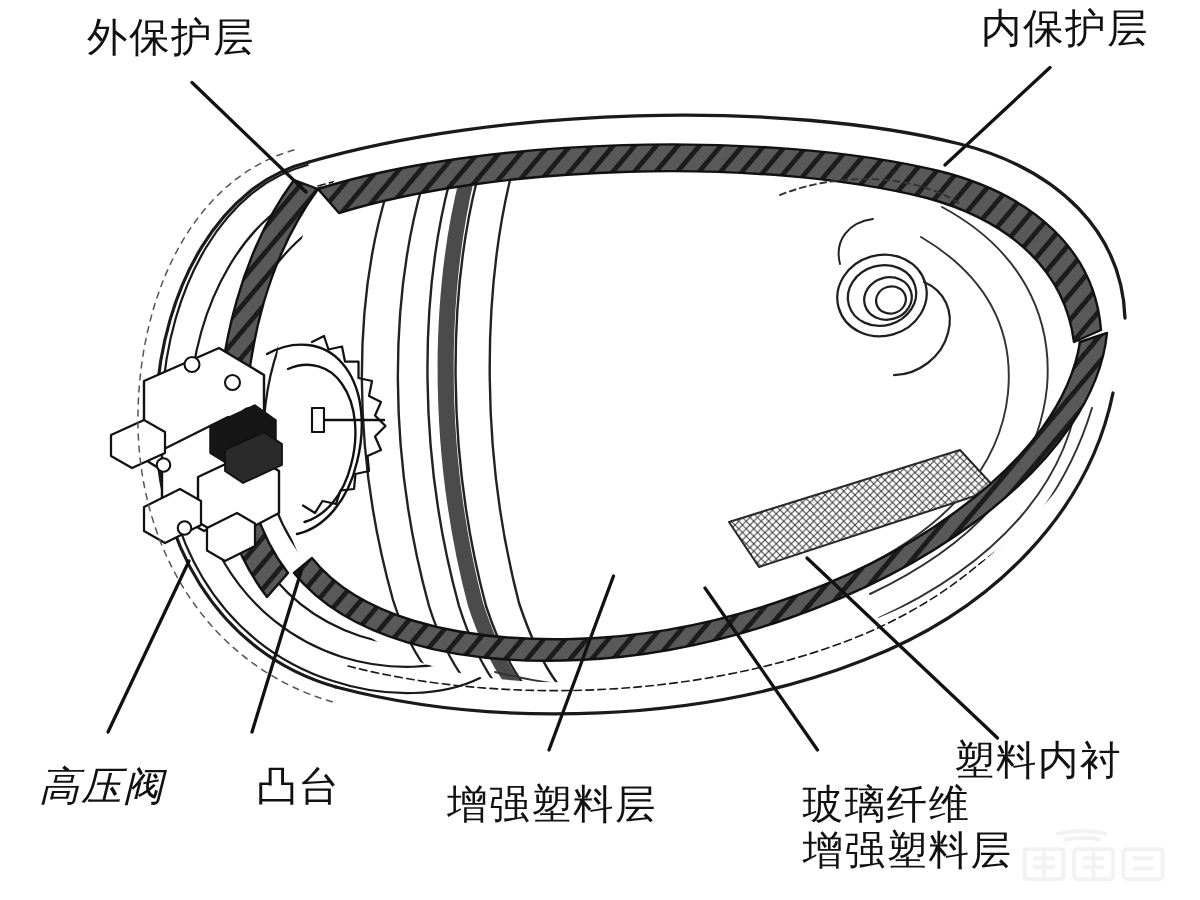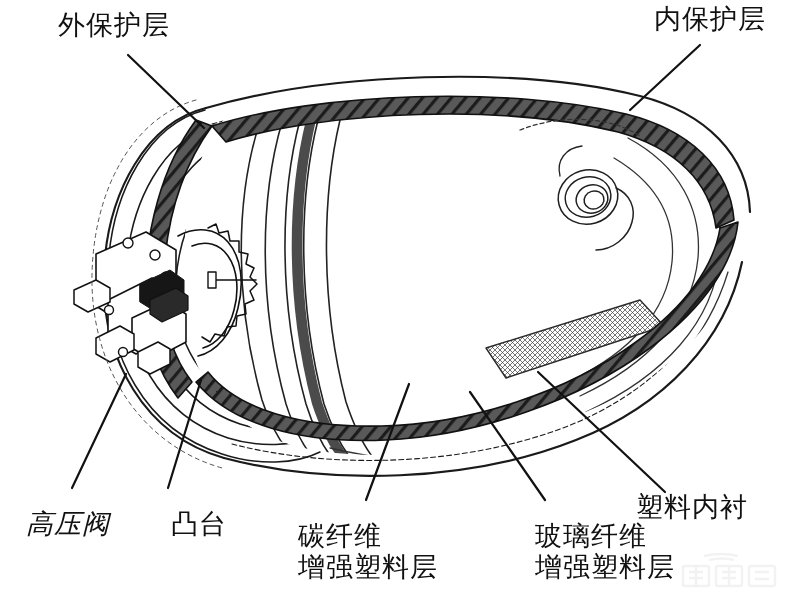--- a/index.html
+++ b/index.html
@@ -196,21 +196,20 @@
 
   <div class="lbl" style="left:26px;top:509px;font-style:italic;">
     <span>高压阀</span>
   </div>
 
   <div class="lbl" style="left:171px;top:509px;">
     <span>凸台</span>
   </div>
 
   <div class="lbl" style="left:298px;top:521px;">
-    <span>碳纤维</span>
     <span class="l2">增强塑料层</span>
   </div>
 
   <div class="lbl" style="left:488px;top:521px;margin-left:47px;">
     <span>玻璃纤维</span>
     <span class="l2">增强塑料层</span>
   </div>
 
   <div class="lbl" style="left:636px;top:492px;">
     <span>塑料内衬</span>

